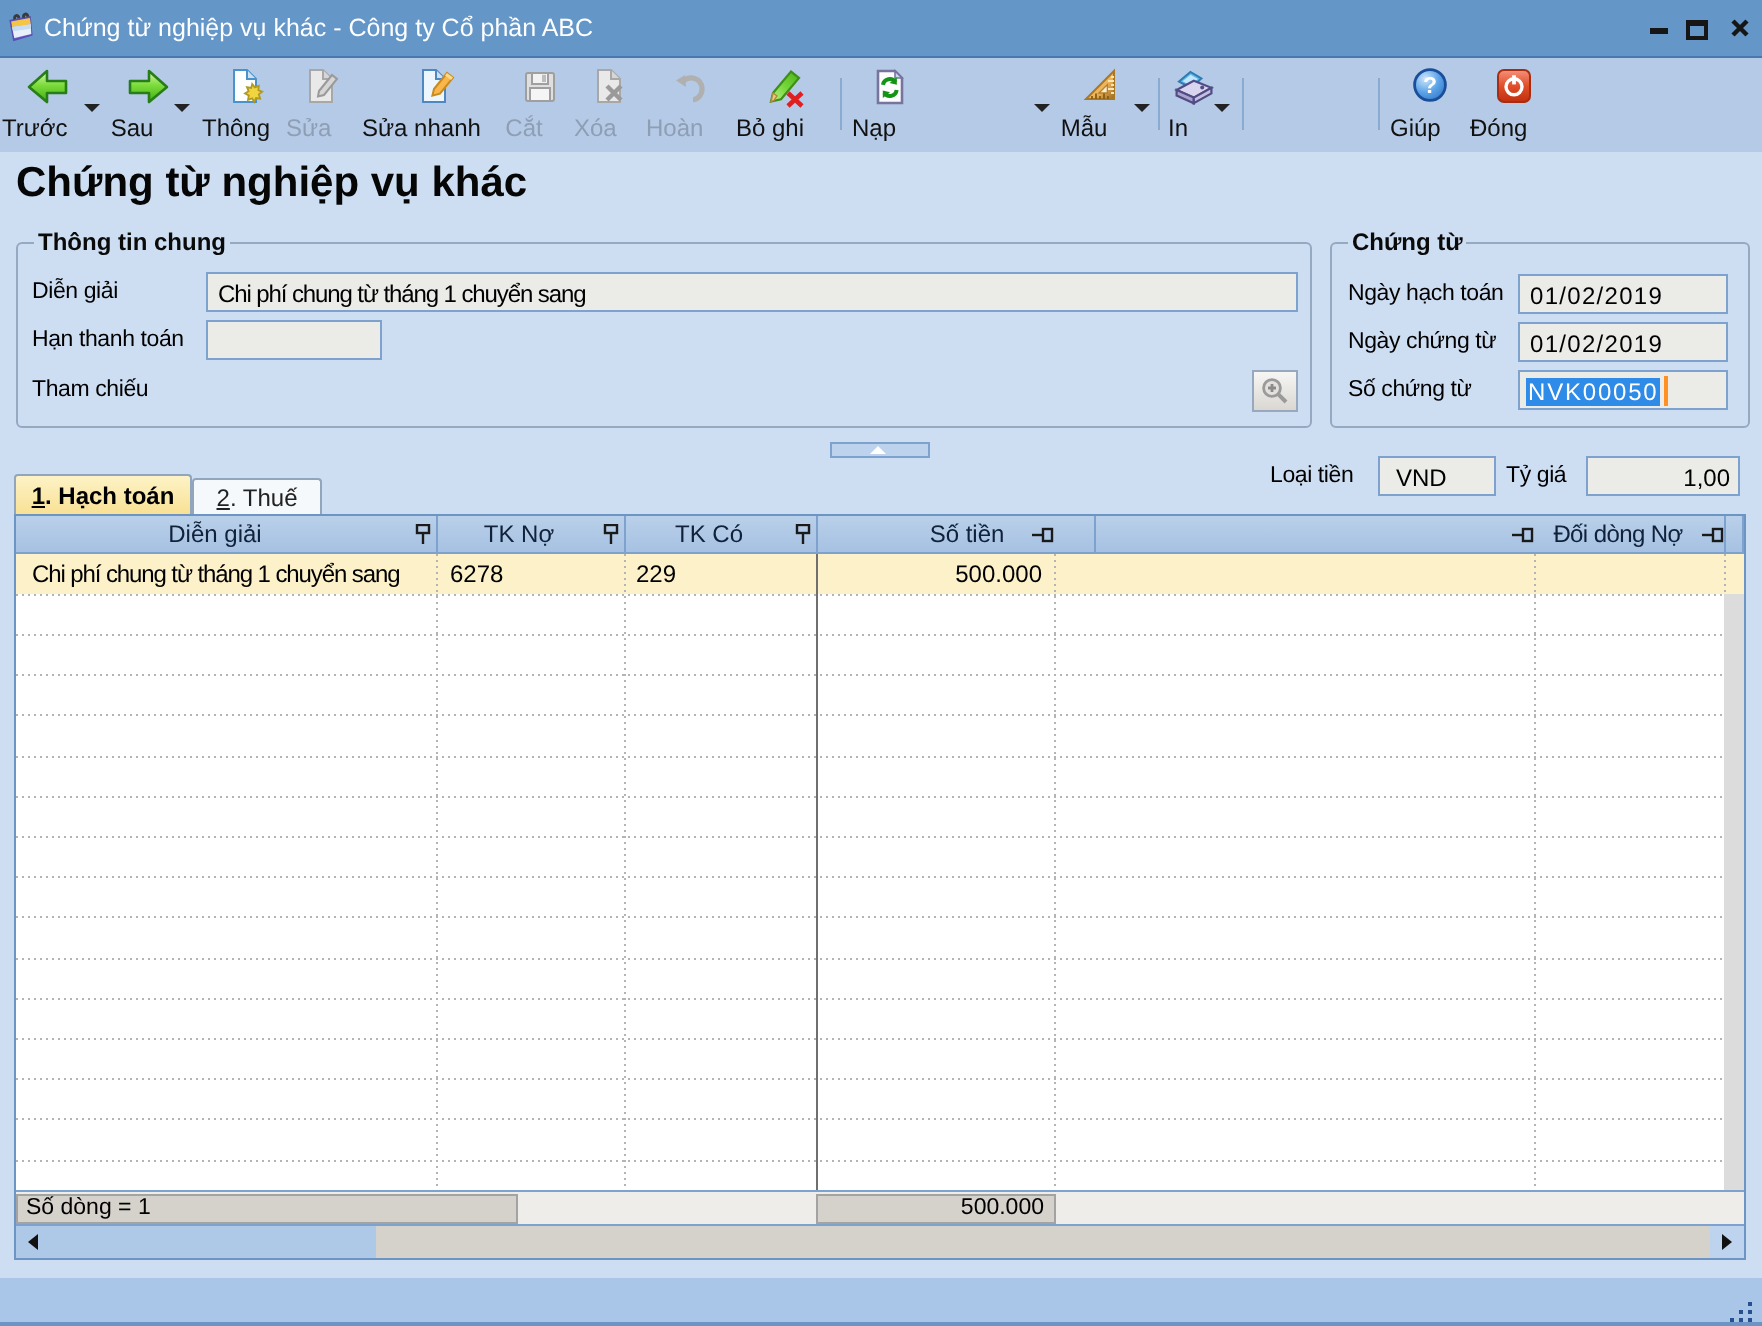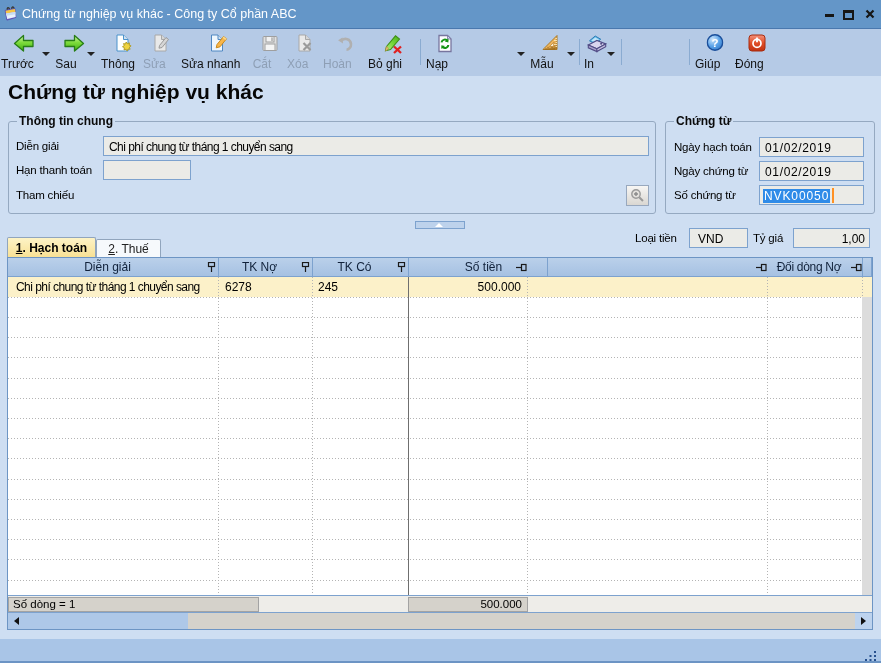--- a/index.html
+++ b/index.html
@@ -304,21 +304,21 @@
       <div class="hcell" style="left:759px;width:96px;padding-right:11px;letter-spacing:-0.3px;">Đối dòng Nợ</div>
 <svg class="abs" style="left:843px;top:5px" width="11" height="9" viewBox="0 0 11 9">
         <rect x="5.5" y="1.5" width="4.5" height="6" fill="none" stroke="#1a1a1a" stroke-width="1.2"></rect>
         <path d="M0 4.5 H5.5" stroke="#1a1a1a" stroke-width="1.2"></path>
       </svg>
       <div class="hcell" style="left:854px;width:10px"></div>
 </div>
 <div class="yrow">
 <div class="ycell" style="left:8px;letter-spacing:-0.55px">Chi phí chung từ tháng 1 chuyển sang</div>
 <div class="ycell" style="left:217px">6278</div>
-<div class="ycell" style="left:310px">245</div>
+<div class="ycell" style="left:310px">229</div>
 <div class="ycell" style="left:400px;width:113px;text-align:right">500.000</div>
 </div>
 <div class="hdot" style="top:39px"></div>
 <div class="hdot" style="top:59px"></div>
 <div class="hdot" style="top:79px"></div>
 <div class="hdot" style="top:99px"></div>
 <div class="hdot" style="top:120px"></div>
 <div class="hdot" style="top:140px"></div>
 <div class="hdot" style="top:160px"></div>
 <div class="hdot" style="top:180px"></div>

